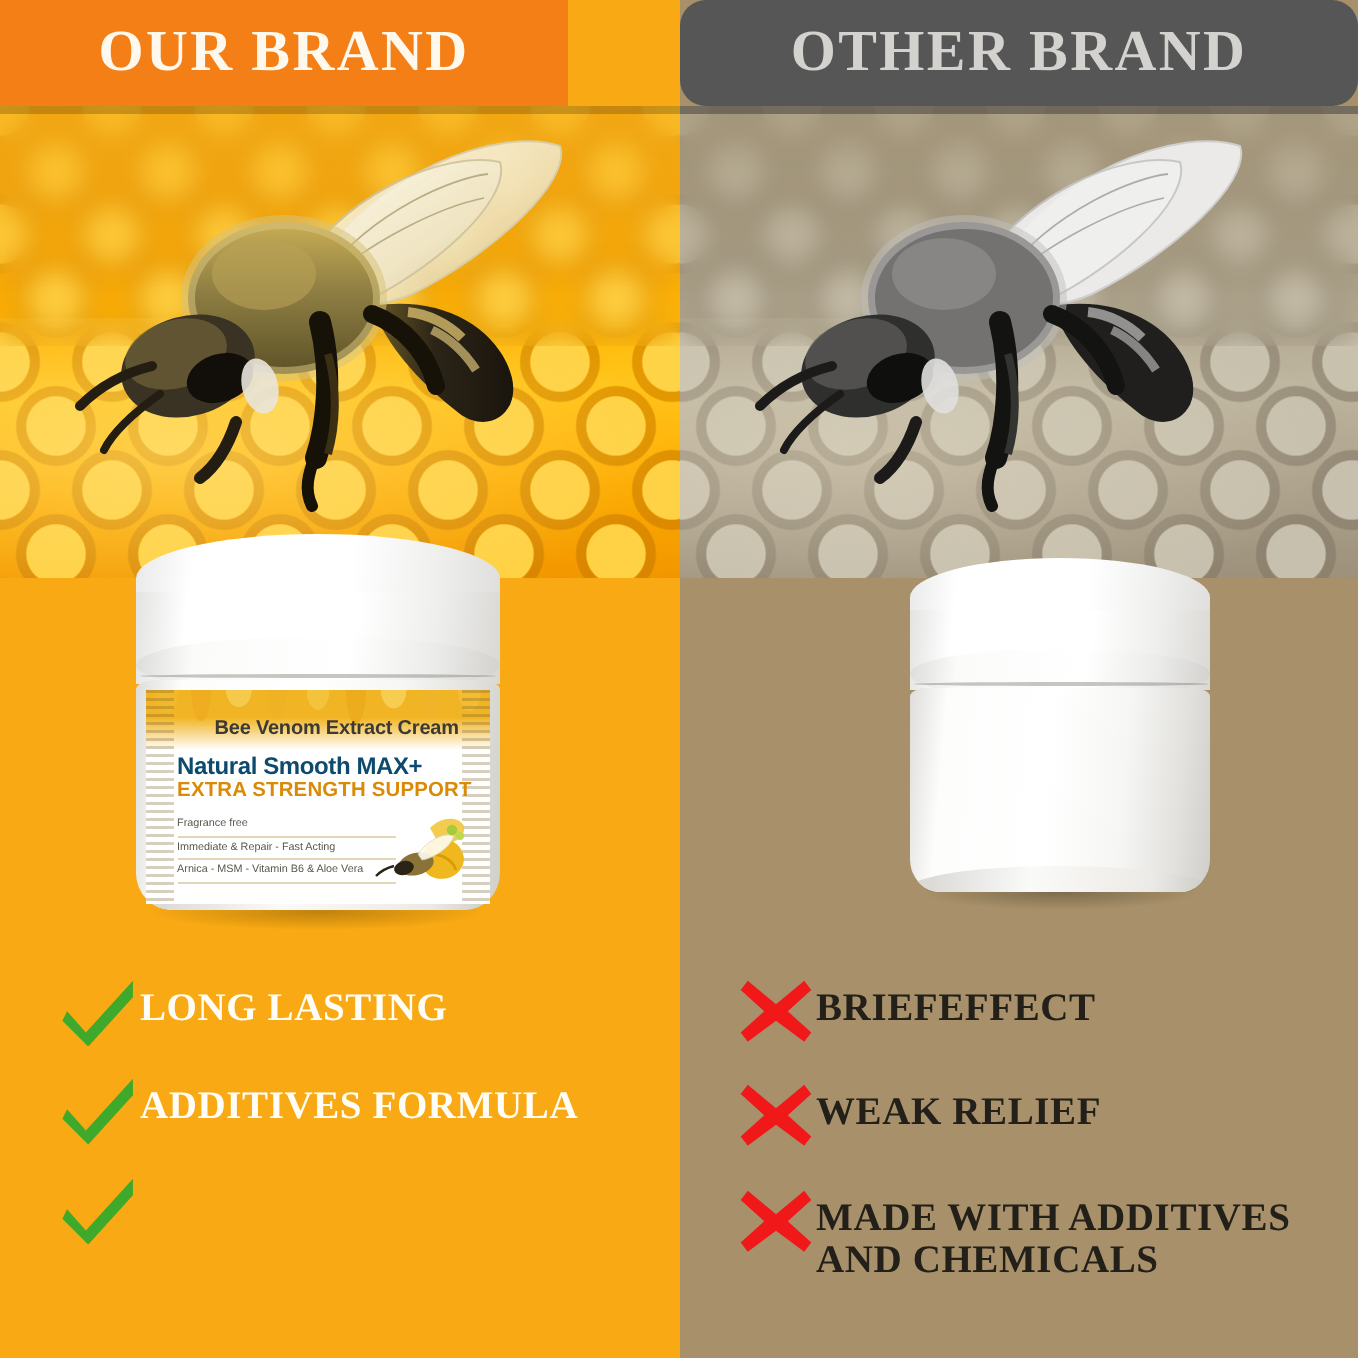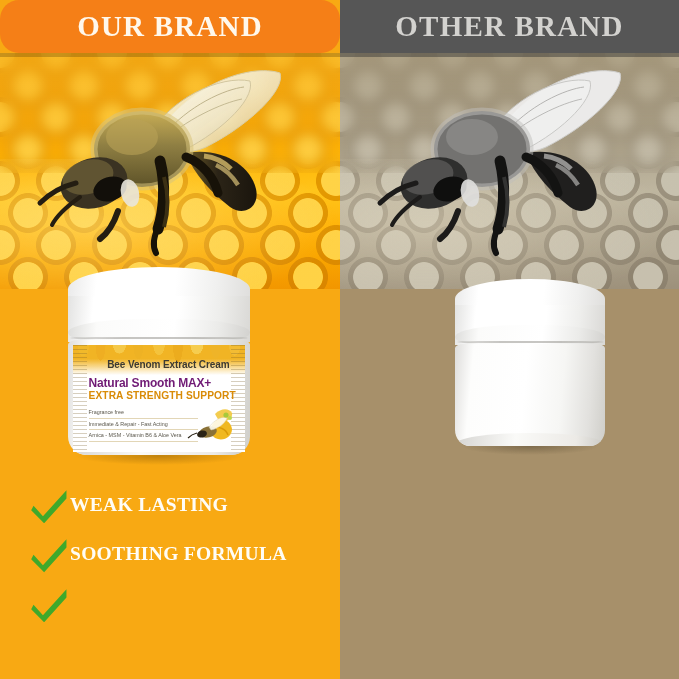--- a/index.html
+++ b/index.html
@@ -18,22 +18,22 @@
   
   .col { position: absolute; top: 0; height: 679px; }
   .col-left  { left: 0;     width: 340px; background: #F8A913; }
   .col-right { left: 340px; width: 339px; background: #A7906A; }
 
   
   .hdr {
     position: absolute; top: 0; height: 53px;
     display: flex; align-items: center; justify-content: center;
   }
-  .hdr-left  { left: 0;     width: 340px; background: #F57F17; border-radius: 19px; }
-  .hdr-right { left: 340px; width: 339px; background: #565656; }
+  .hdr-left  { left: 0;     width: 284px; background: #F57F17; }
+  .hdr-right { left: 340px; width: 339px; background: #565656; border-radius: 13px; }
   .hdr-title {
     font-family: "Liberation Serif", serif;
     font-weight: bold;
     font-size: 29px;
     letter-spacing: 1.2px;
     line-height: 1;
   }
   .hdr-left .hdr-title  { color: #FFF8EC; }
   .hdr-right .hdr-title { color: #D3D2CF; }
 
@@ -164,21 +164,21 @@
   .label-inner {
     position: absolute; left: 16px; right: 16px; top: 14px; bottom: 4px;
   }
   .lbl-t1 {
     font-family: "Liberation Sans", sans-serif;
     font-size: 10px; font-weight: 600; color: #3C3A33;
     letter-spacing: -.1px; line-height: 1.28; white-space: nowrap; text-align: right;
   }
   .lbl-t2 {
     font-family: "Liberation Sans", sans-serif;
-    font-size: 12px; font-weight: 700; color: #701a75;
+    font-size: 12px; font-weight: 700; color: #0c4a6e;
     letter-spacing: -.2px; line-height: 1.2; margin-top: 4px; white-space: nowrap;
   }
   .lbl-t3 {
     font-family: "Liberation Sans", sans-serif;
     font-size: 10.2px; font-weight: 700; color: #D98B07;
     letter-spacing: .1px; line-height: 1.2; white-space: nowrap;
   }
   .lbl-bullets { margin-top: 7px; }
   .lbl-bullet {
     font-family: "Liberation Sans", sans-serif;
@@ -354,29 +354,50 @@
     <div class="jar-body">
       <div class="jar-body-bottom"></div>
     </div>
   </div>
 
   <div class="list list-left">
     <div class="row">
       <svg class="row-mark" viewBox="0 0 34 30">
         <path d="M3 15 L11 24 L31 2 L31 9 L12 30 L1 19 Z" fill="#3FA92B"></path>
       </svg>
-      <div class="row-text">WEAK LASTING</div>
+      <div class="row-text">LONG LASTING</div>
     </div>
     <div class="row">
       <svg class="row-mark" viewBox="0 0 34 30">
         <path d="M3 15 L11 24 L31 2 L31 9 L12 30 L1 19 Z" fill="#3FA92B"></path>
       </svg>
-      <div class="row-text">SOOTHING FORMULA</div>
+      <div class="row-text">ADDITIVES FORMULA</div>
     </div>
     <div class="row">
       <svg class="row-mark" viewBox="0 0 34 30">
         <path d="M3 15 L11 24 L31 2 L31 9 L12 30 L1 19 Z" fill="#3FA92B"></path>
       </svg>
     </div>
   </div>
 
+  <div class="list list-right">
+    <div class="row">
+      <svg class="row-mark" viewBox="0 0 34 30">
+        <path d="M5 2 L17 12 L29 2 L32 6 L22 15 L32 24 L29 28 L17 19 L5 28 L2 24 L12 15 L2 6 Z" fill="#F01818"></path>
+      </svg>
+      <div class="row-text">BRIEFEFFECT</div>
+    </div>
+    <div class="row">
+      <svg class="row-mark" viewBox="0 0 34 30">
+        <path d="M5 2 L17 12 L29 2 L32 6 L22 15 L32 24 L29 28 L17 19 L5 28 L2 24 L12 15 L2 6 Z" fill="#F01818"></path>
+      </svg>
+      <div class="row-text">WEAK RELIEF</div>
+    </div>
+    <div class="row">
+      <svg class="row-mark" viewBox="0 0 34 30">
+        <path d="M5 2 L17 12 L29 2 L32 6 L22 15 L32 24 L29 28 L17 19 L5 28 L2 24 L12 15 L2 6 Z" fill="#F01818"></path>
+      </svg>
+      <div class="row-text" style="white-space: pre-line;">MADE WITH ADDITIVES
+AND CHEMICALS</div>
+    </div>
+  </div>
 
 </div>
 
 </body></html>

